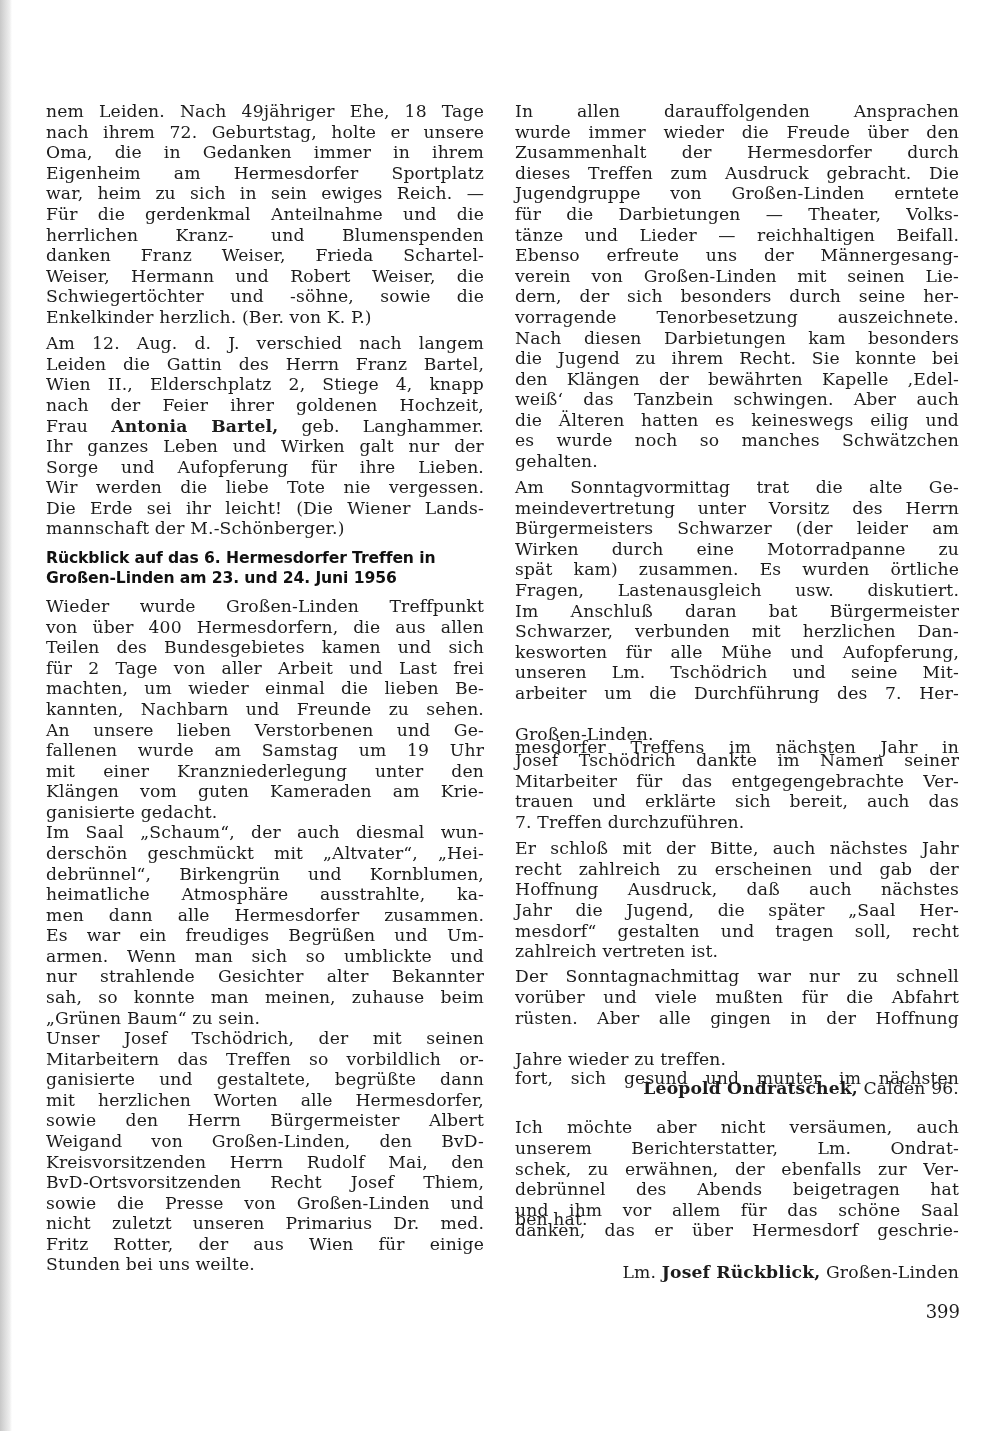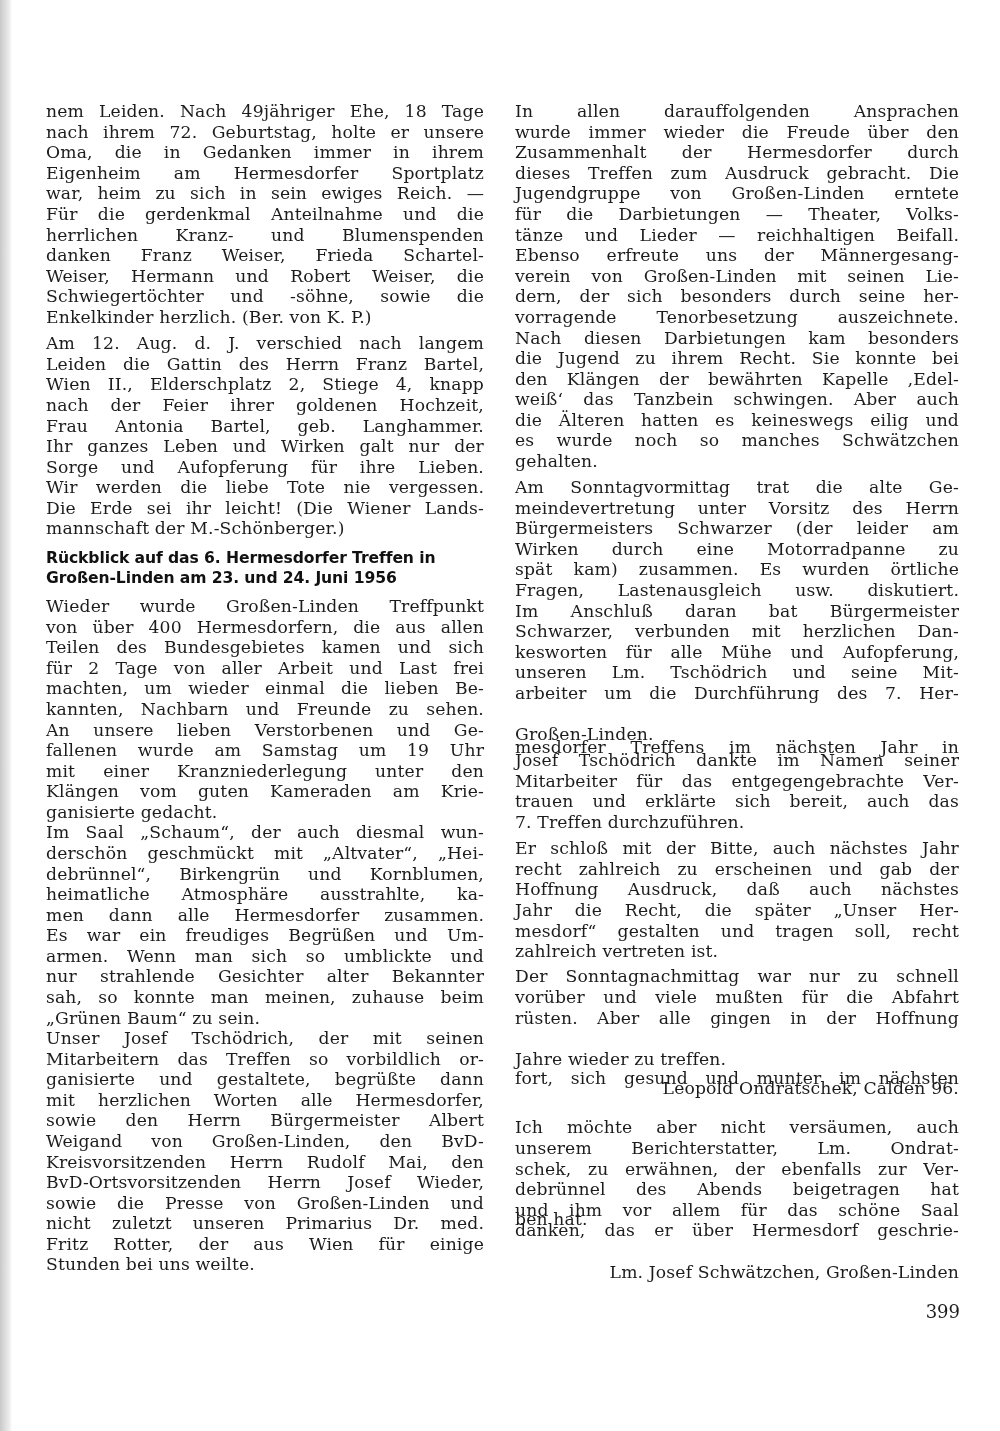--- a/index.html
+++ b/index.html
@@ -24,21 +24,21 @@
     letter-spacing: 0.15px;
   }
   .ln.last { text-align-last: left; }
   .ln.right { text-align: right; text-align-last: right; }
   .head {
     position: absolute; left: 0; right: 0; height: 21px; line-height: 21px;
     font-family: "DejaVu Sans", "Liberation Sans", sans-serif;
     font-weight: bold; font-size: 15.6px; white-space: nowrap;
     letter-spacing: -0.1px; color: #111;
   }
-  b { font-weight: normal; }
+  b { font-weight: bold; }
   .pagenum {
     position: absolute; left: 920px; top: 1300px; width: 40px; height: 24px;
     font-size: 18px; line-height: 24px; text-align: right;
   }
 </style>
 </head>
 <body>
 
 <div class="edge"></div>
 
@@ -103,21 +103,21 @@
   </div>
 
   <div>
     <div class="ln" style="top:1028px">Unser Josef Tschödrich, der mit seinen</div>
     <div class="ln" style="top:1049px">Mitarbeitern das Treffen so vorbildlich or-</div>
     <div class="ln" style="top:1069px">ganisierte und gestaltete, begrüßte dann</div>
     <div class="ln" style="top:1090px">mit herzlichen Worten alle Hermesdorfer,</div>
     <div class="ln" style="top:1110px">sowie den Herrn Bürgermeister Albert</div>
     <div class="ln" style="top:1131px">Weigand von Großen-Linden, den BvD-</div>
     <div class="ln" style="top:1152px">Kreisvorsitzenden Herrn Rudolf Mai, den</div>
-    <div class="ln" style="top:1172px">BvD-Ortsvorsitzenden Herrn Josef Wieder,</div>
+    <div class="ln" style="top:1172px">BvD-Ortsvorsitzenden Recht Josef Thiem,</div>
     <div class="ln" style="top:1193px">sowie die Presse von Großen-Linden und</div>
     <div class="ln" style="top:1213px">nicht zuletzt unseren Primarius Dr. med.</div>
     <div class="ln" style="top:1234px">Fritz Rotter, der aus Wien für einige</div>
     <div class="ln last" style="top:1254px">Stunden bei uns weilte.</div>
   </div>
 </div>
 
 <div class="col col-right">
   <div>
     <div class="ln" style="top:101px">In allen darauffolgenden Ansprachen</div>
@@ -160,21 +160,21 @@
     <div class="ln" style="top:750px">Josef Tschödrich dankte im Namen seiner</div>
     <div class="ln" style="top:771px">Mitarbeiter für das entgegengebrachte Ver-</div>
     <div class="ln" style="top:791px">trauen und erklärte sich bereit, auch das</div>
     <div class="ln last" style="top:812px">7. Treffen durchzuführen.</div>
   </div>
 
   <div>
     <div class="ln" style="top:838px">Er schloß mit der Bitte, auch nächstes Jahr</div>
     <div class="ln" style="top:859px">recht zahlreich zu erscheinen und gab der</div>
     <div class="ln" style="top:879px">Hoffnung Ausdruck, daß auch nächstes</div>
-    <div class="ln" style="top:900px">Jahr die Recht, die später „Unser Her-</div>
+    <div class="ln" style="top:900px">Jahr die Jugend, die später „Saal Her-</div>
     <div class="ln" style="top:921px">mesdorf“ gestalten und tragen soll, recht</div>
     <div class="ln last" style="top:941px">zahlreich vertreten ist.</div>
   </div>
 
   <div>
     <div class="ln" style="top:966px">Der Sonntagnachmittag war nur zu schnell</div>
     <div class="ln" style="top:987px">vorüber und viele mußten für die Abfahrt</div>
     <div class="ln" style="top:1008px">rüsten. Aber alle gingen in der Hoffnung</div>
     <div class="ln" style="top:1068px">fort, sich gesund und munter im nächsten</div>
     <div class="ln last" style="top:1049px">Jahre wieder zu treffen.</div>
@@ -185,16 +185,16 @@
   <div>
     <div class="ln" style="top:1117px">Ich möchte aber nicht versäumen, auch</div>
     <div class="ln" style="top:1138px">unserem Berichterstatter, Lm. Ondrat-</div>
     <div class="ln" style="top:1159px">schek, zu erwähnen, der ebenfalls zur Ver-</div>
     <div class="ln" style="top:1179px">debrünnel des Abends beigetragen hat</div>
     <div class="ln" style="top:1200px">und ihm vor allem für das schöne Saal</div>
     <div class="ln" style="top:1220px">danken, das er über Hermesdorf geschrie-</div>
     <div class="ln last" style="top:1209px">ben hat.</div>
   </div>
 
-  <div class="ln right" style="top:1262px"><span>Lm. </span><b>Josef Schwätzchen,</b><span> Großen-Linden</span></div>
+  <div class="ln right" style="top:1262px"><span>Lm. </span><b>Josef Rückblick,</b><span> Großen-Linden</span></div>
 </div>
 
 <div class="pagenum">399</div>
 
 </body></html>

